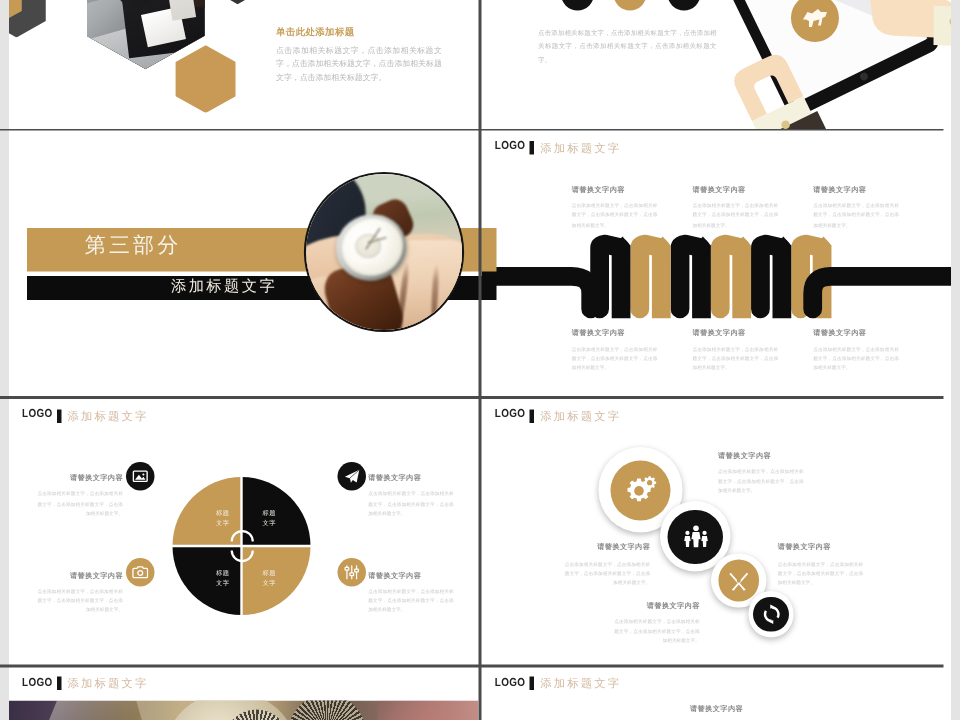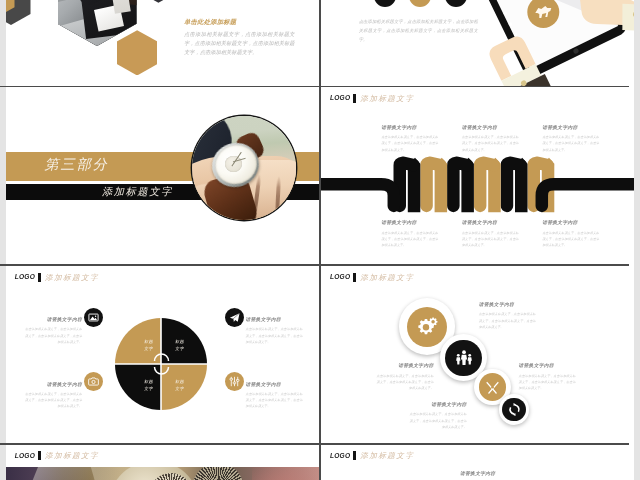--- a/index.html
+++ b/index.html
@@ -8,21 +8,21 @@
        font-family:"Liberation Sans",sans-serif;
        -webkit-font-smoothing:antialiased;}
   .page{position:relative;width:640px;height:480px;background:#e4e4e4;overflow:hidden;}
   .sheet{position:absolute;left:5.5px;top:0;width:628.5px;height:480px;background:#ffffff;overflow:hidden;}
 
   
   .hline{position:absolute;left:0;width:628.5px;height:1.7px;background:#4b4b4b;z-index:50;}
   .vline{position:absolute;top:0;width:1.7px;height:480px;background:#4b4b4b;z-index:50;}
 
   
-  .slide{position:absolute;overflow:hidden;background:#fff;font-style:italic;}
+  .slide{position:absolute;overflow:hidden;background:#fff;}
 
   
   .shead{position:absolute;left:9.2px;top:6.6px;display:flex;align-items:center;}
   .logo{font-weight:bold;font-size:6.6px;letter-spacing:.25px;color:#232323;
         line-height:8px;transform:scaleY(1.18);}
   .logobar{width:2.3px;height:9px;background:#141414;margin:0 4.4px 0 3.2px;}
   .stitle{color:#d3baa0;letter-spacing:1.4px;font-size:7.6px;line-height:9px;}
 
   
   .hex{position:absolute;clip-path:polygon(50% 0%,100% 25%,100% 75%,50% 100%,0% 75%,0% 25%);}
@@ -263,21 +263,21 @@
           </g>
           <g transform="translate(50,-24) rotate(18 40 24)">  
             <path d="M12 2 q-4 -9 5 -11 q9 -2 11 7 l4 17 l16 -3 q17 -2 19 10 q2 13 -12 16 l-25 7 q-14 4 -19 -8 l-8 -17 z" fill="#f7dfc0"></path>  
             <path d="M48 18 l28 -8 l8 25 l-28 8 z" fill="#f3efd9"></path>  
             <path d="M66 11 l26 -8 l16 38 l-26 8 z" fill="#4a3e35"></path>  
             <circle cx="64" cy="24" r="2.8" fill="#d8c58a"></circle>
           </g>
         </svg>
     </div>
 
-    <div class="slide" id="s-section" style="left:0;top:87.3px;width:344px;height:177.1px">
+    <div class="slide" id="s-section" style="left:12px;top:87.3px;width:344px;height:177.1px">
       <div class="gold-band"></div>
       <div class="sec-num">第三部分</div>
       <div class="black-band"></div>
       <div class="sec-sub">添加标题文字</div>
       <div class="watch-circle">
         <div class="w-bg"></div>
           <div class="w-sleeve"></div>
           <div class="w-hand"></div>
         <div class="w-fingers"></div>
           <div class="w-fgap1"></div>

